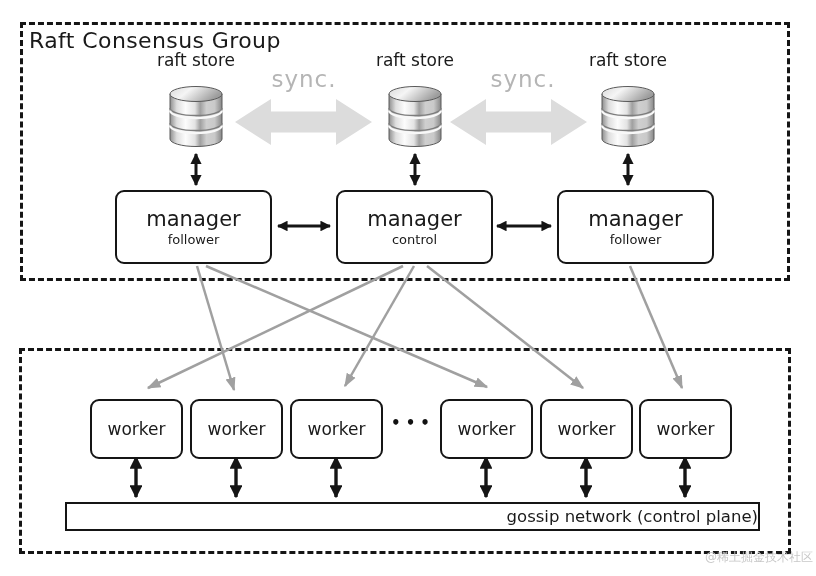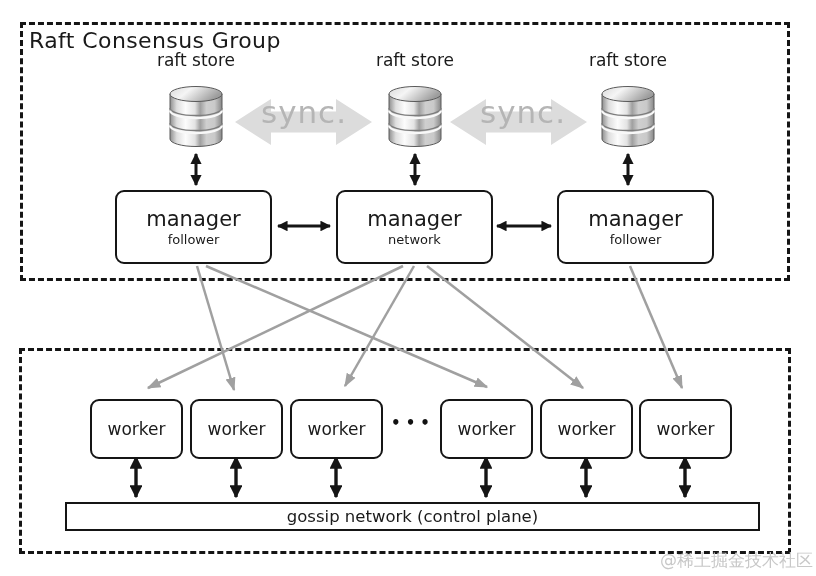--- a/index.html
+++ b/index.html
@@ -6,37 +6,37 @@
   .canvas{
     position:relative;width:816px;height:576px;background:#ffffff;
     font-family:"DejaVu Sans","Liberation Sans",sans-serif;color:#1a1a1a;overflow:hidden;
   }
   .dashed{position:absolute;border:3px dashed #151515;box-sizing:border-box;background:transparent;}
   .raft-box{left:20px;top:22px;width:770px;height:259px;}
   .worker-group-box{left:19px;top:348px;width:772px;height:206px;}
   .group-title{position:absolute;left:29px;top:28px;font-size:22px;letter-spacing:.4px;white-space:nowrap;}
   .store-label{position:absolute;top:50px;transform:translateX(-50%);font-size:17px;white-space:nowrap;}
   .store-icon{position:absolute;top:86px;transform:translateX(-50%);}
-  .sync-label{position:absolute;top:94px;transform:translateX(-50%);font-size:31px;color:#b5b5b5;letter-spacing:1px;text-align:center;}
+  .sync-label{position:absolute;top:66px;transform:translateX(-50%);font-size:23px;color:#b5b5b5;letter-spacing:1px;text-align:center;}
   .node{
     position:absolute;background:#ffffff;border:2.5px solid #151515;border-radius:9px;
     box-sizing:border-box;display:flex;flex-direction:column;align-items:center;justify-content:center;
   }
   .manager{width:157px;height:74px;top:190px;}
   .m-title{font-size:21px;line-height:1.2;}
   .m-role{font-size:13px;line-height:1.2;}
   .worker{width:93px;height:60px;top:399px;font-size:17px;}
   .dots{position:absolute;left:413px;top:423px;transform:translate(-50%,-50%);
         font-size:15px;letter-spacing:5px;font-weight:bold;color:#111;}
   .gossip{
     position:absolute;left:65px;top:502px;width:695px;height:29px;background:#fff;
     border:2.5px solid #151515;box-sizing:border-box;display:flex;align-items:center;
-    justify-content:center;font-size:16.5px;white-space:nowrap;
+    justify-content:flex-end;font-size:16.5px;white-space:nowrap;
   }
-  .watermark{position:absolute;right:3px;top:549px;font-size:17px;color:#c8c8c8;white-space:nowrap;}
+  .watermark{position:absolute;right:3px;top:549px;font-size:12px;color:#c8c8c8;white-space:nowrap;}
   svg.layer{position:absolute;left:0;top:0;width:816px;height:576px;pointer-events:none;}
   .defs-hidden{position:absolute;width:0;height:0;overflow:hidden;}
 </style>
 </head>
 <body>
 
 <svg class="defs-hidden" aria-hidden="true">
   <defs>
     <linearGradient id="gBody" x1="0" y1="0" x2="1" y2="0">
       <stop offset="0" stop-color="#8f8f8f"></stop>
@@ -134,21 +134,21 @@
 
   <div class="sync-label" style="left:304px">sync.</div>
   <div class="sync-label" style="left:523px">sync.</div>
 
   <div class="node manager" style="left:115px">
     <div class="m-title">manager</div>
     <div class="m-role">follower</div>
   </div>
   <div class="node manager" style="left:336px">
     <div class="m-title">manager</div>
-    <div class="m-role">network</div>
+    <div class="m-role">control</div>
   </div>
   <div class="node manager" style="left:557px">
     <div class="m-title">manager</div>
     <div class="m-role">follower</div>
   </div>
 
   <div class="node worker" style="left:90px">
       <span>worker</span>
     </div>
   <div class="node worker" style="left:190px">

